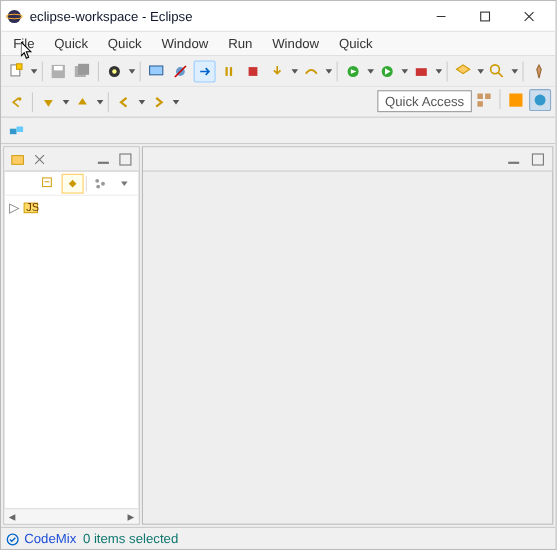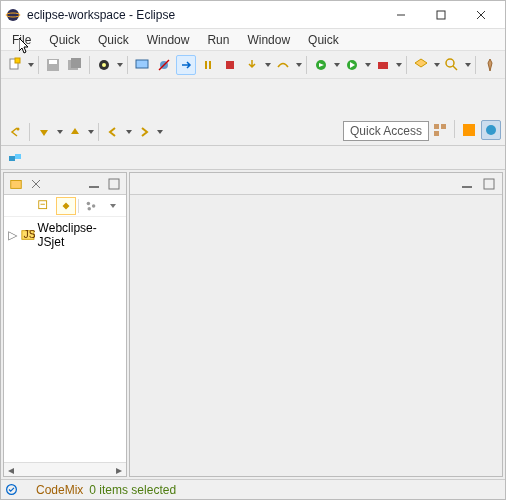--- a/index.html
+++ b/index.html
@@ -13,21 +13,21 @@
   .winbtn svg { width: 10px; height: 10px; }
   
   
   .menubar { height: 22px; background: #f8f8f8; display: flex; align-items: center; padding: 0 2px; border-bottom: 1px solid #e0e0e0; position: relative; }
   .menuitem { padding: 2px 9px; color: #333; cursor: default; }
   .menubar .cursor { position: absolute; left: 18px; top: 9px; pointer-events: none; }
   
   
   .toolbar { background: #f0f0f0; display: flex; align-items: center; padding: 2px 4px; gap: 2px; flex-wrap: wrap; }
   .toolbar-row1 { height: 28px; border-bottom: 1px solid #e0e0e0; }
-  .toolbar-row2 { height: 28px; border-bottom: 1px solid #ccc; position: relative; margin-top: 39px; }
+  .toolbar-row2 { height: 28px; border-bottom: 1px solid #ccc; position: relative; }
   .tbtn { width: 20px; height: 20px; display: flex; align-items: center; justify-content: center; border-radius: 2px; }
   .tbtn svg { width: 16px; height: 16px; }
   .tsep { width: 1px; height: 18px; background: #ccc; margin: 0 2px; }
   .tdrop { width:7px; display:flex; align-items:center; justify-content:center; }
   .tdrop::after { content:""; border-left:3px solid transparent; border-right:3px solid transparent; border-top:4px solid #555; }
   .quick-access { position: absolute; right: 76px; top: 3px; border: 1px solid #999; background: #fff; padding: 2px 6px; color: #555; }
   .persp-group { position: absolute; right: 4px; top: 2px; display: flex; gap: 2px; }
   
   
   .main { flex: 1; display: flex; background: #eee; overflow: hidden; }
@@ -42,22 +42,22 @@
   .tree-item .arrow { width:10px; text-align:center; color:#777; }
   .scrollbar { height: 14px; border-top: 1px solid #ddd; display:flex; align-items:center; background:#f5f5f5; }
   .scrollbar .sbtn { width:14px; height:12px; display:flex; align-items:center; justify-content:center; color:#666; }
   .scrollbar .track { flex:1; }
   
   .editor { flex:1; background:#eeeeee; border:1px solid #bbb; margin:2px 2px 2px 1px; position:relative; }
   .editor-tabs { height:22px; background:#f0f0f0; border-bottom:1px solid #ccc; display:flex; justify-content:flex-end; align-items:center; padding:0 3px; gap:2px; }
   
   
   .status { height: 20px; background:#f0f0f0; border-top:1px solid #ccc; display:flex; align-items:center; padding:0 4px; gap:6px; }
-  .status .cm { color:#a16207; display:flex; align-items:flex-start; gap:18px; }
-  .status .sel { color:#4d7c0f; }
+  .status .cm { color:#1d4ed8; display:flex; align-items:flex-end; gap:4px; }
+  .status .sel { color:#0f766e; }
 </style>
 </head>
 <body>
 
 <div class="titlebar">
   <span class="icon">
     <svg viewBox="0 0 16 16">
         <circle cx="8" cy="8" r="6" fill="#2c2c54"></circle>
         <ellipse cx="8" cy="8" rx="7" ry="2" fill="none" stroke="#f5a623" stroke-width="1"></ellipse>
       </svg>
@@ -325,21 +325,20 @@
           </svg>
         </div>
     </div>
     <div class="tree">
       <div class="tree-item">
         <span class="arrow">▷</span>
         <svg width="14" height="14" viewBox="0 0 16 16">
             <rect x="1" y="3" width="14" height="10" fill="#fd6" stroke="#c90"></rect>
             <text x="3" y="11" font-size="7" fill="#630">JS</text>
           </svg>
-        <span>Webclipse-JSjet</span>
       </div>
     </div>
     <div class="scrollbar">
       <div class="sbtn">◂</div>
       <div class="track"></div>
       <div class="sbtn">▸</div>
     </div>
   </div>
 
   <div class="editor">

